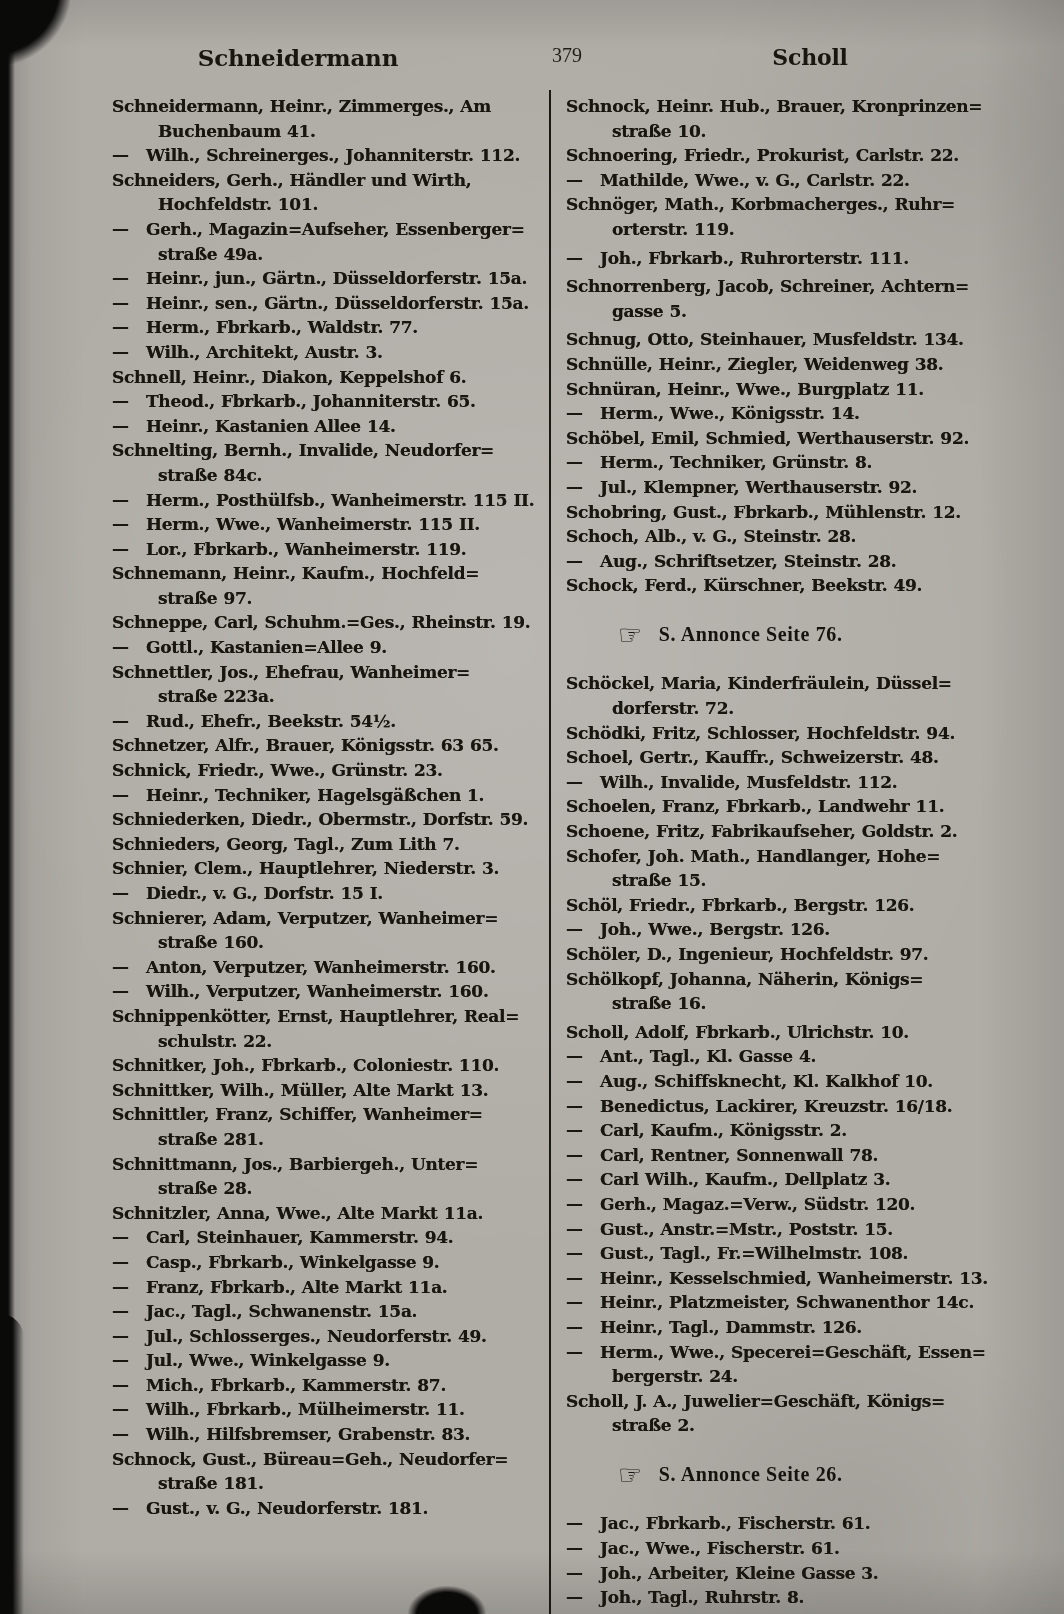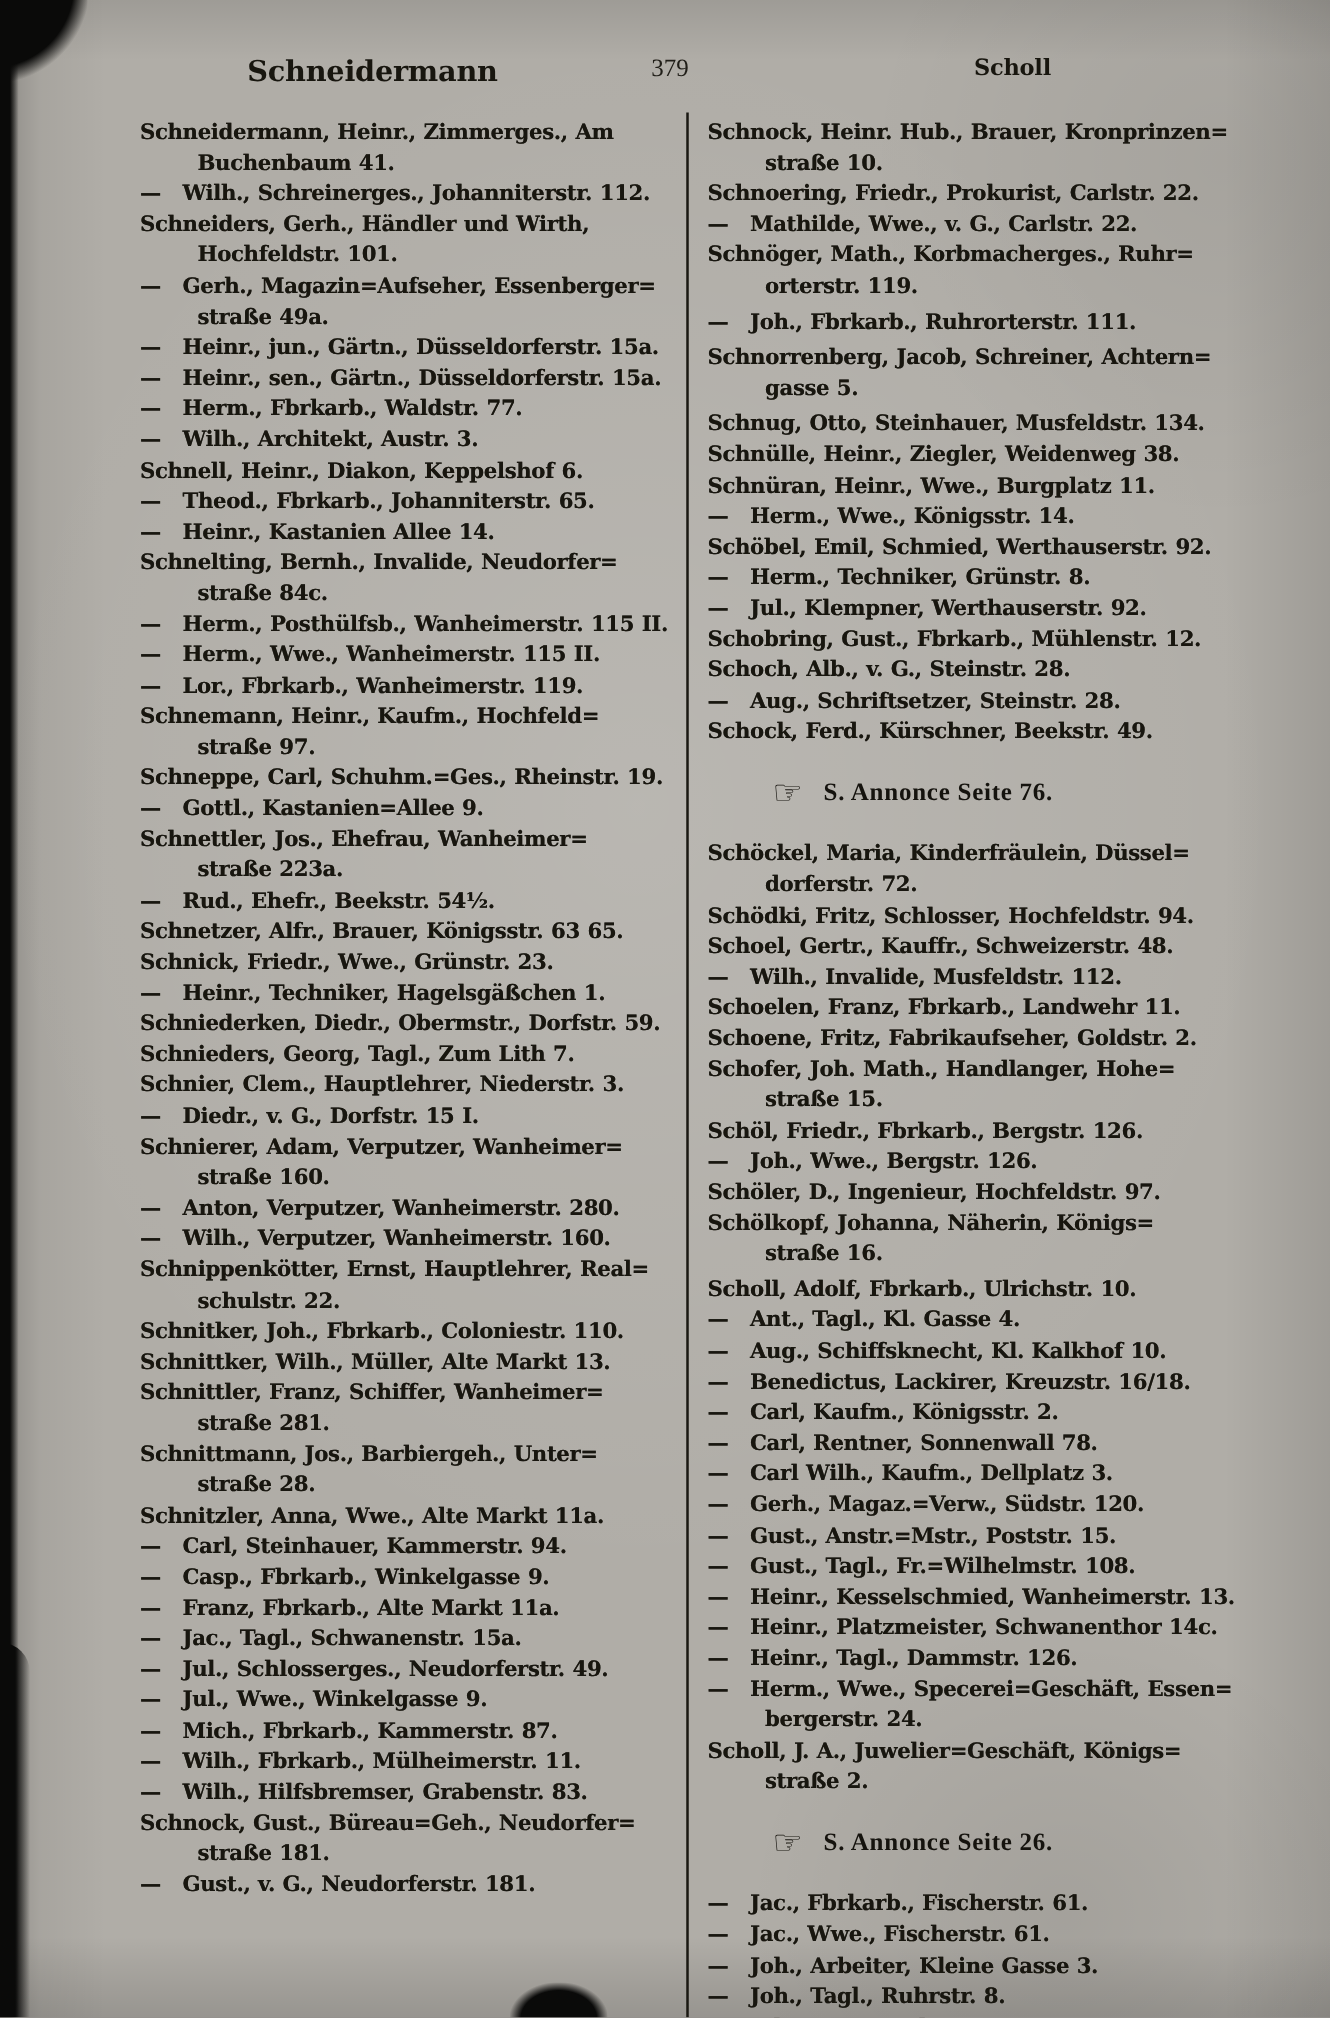--- a/index.html
+++ b/index.html
@@ -10,23 +10,23 @@
       radial-gradient(ellipse 70% 55% at 48% 40%, rgba(255,255,255,0.12), rgba(255,255,255,0) 70%),
       radial-gradient(ellipse 45% 30% at 92% 8%, rgba(0,0,0,0.06), rgba(0,0,0,0) 60%),
       radial-gradient(ellipse 40% 25% at 80% 95%, rgba(0,0,0,0.07), rgba(0,0,0,0) 60%),
       linear-gradient(90deg, rgba(0,0,0,0.20) 0%, rgba(0,0,0,0.05) 3%, rgba(0,0,0,0) 8%, rgba(0,0,0,0) 92%, rgba(0,0,0,0.10) 100%),
       linear-gradient(180deg, rgba(0,0,0,0.10) 0%, rgba(0,0,0,0) 3%, rgba(0,0,0,0) 96%, rgba(0,0,0,0.14) 100%);
     font-family:"DejaVu Serif",serif;color:#18160f;
   }
   
   .header{position:absolute;top:44px;left:0;width:100%;height:32px;font-weight:700;padding-left:24px;}
   .hleft{position:absolute;left:118px;width:360px;text-align:center;font-size:23px;letter-spacing:-0.2px;}
-  .hnum{position:absolute;left:486px;width:100px;text-align:center;font-size:20px;font-weight:400;
+  .hnum{position:absolute;left:517px;width:100px;text-align:center;font-size:20px;font-weight:400;
         font-family:"Liberation Serif",serif;color:#201e18;}
-  .hright{position:absolute;left:700px;width:220px;text-align:center;font-size:18px;letter-spacing:-0.2px;}
+  .hright{position:absolute;left:700px;width:220px;text-align:center;font-size:22px;letter-spacing:-0.2px;}
   
   .divider{position:absolute;top:90px;left:549px;width:2px;height:1524px;background:#1a1812;}
   .col{position:absolute;top:94px;}
   .col-left{left:112px;width:432px;}
   .col-right{left:566px;width:424px;}
   p.entry{
     margin:0;padding-left:46px;text-indent:-46px;
     font-size:17px;font-weight:700;line-height:24.6px;
     letter-spacing:-0.3px;word-spacing:0.5px;white-space:nowrap;
     text-shadow:0 0 0.3px rgba(20,18,12,0.7);
@@ -89,21 +89,21 @@
       <p class="entry"><span>Schnettler, Jos., Ehefrau, Wanheimer=</span><br><span>straße 223a.</span></p>
       <p class="entry"><span class="dash">—</span><span>Rud., Ehefr., Beekstr. 54½.</span></p>
       <p class="entry"><span>Schnetzer, Alfr., Brauer, Königsstr. 63 65.</span></p>
       <p class="entry"><span>Schnick, Friedr., Wwe., Grünstr. 23.</span></p>
       <p class="entry"><span class="dash">—</span><span>Heinr., Techniker, Hagelsgäßchen 1.</span></p>
       <p class="entry"><span>Schniederken, Diedr., Obermstr., Dorfstr. 59.</span></p>
       <p class="entry"><span>Schnieders, Georg, Tagl., Zum Lith 7.</span></p>
       <p class="entry"><span>Schnier, Clem., Hauptlehrer, Niederstr. 3.</span></p>
       <p class="entry"><span class="dash">—</span><span>Diedr., v. G., Dorfstr. 15 I.</span></p>
       <p class="entry"><span>Schnierer, Adam, Verputzer, Wanheimer=</span><br><span>straße 160.</span></p>
-      <p class="entry"><span class="dash">—</span><span>Anton, Verputzer, Wanheimerstr. 280.</span></p>
+      <p class="entry"><span class="dash">—</span><span>Anton, Verputzer, Wanheimerstr. 160.</span></p>
       <p class="entry"><span class="dash">—</span><span>Wilh., Verputzer, Wanheimerstr. 160.</span></p>
       <p class="entry"><span>Schnippenkötter, Ernst, Hauptlehrer, Real=</span><br><span>schulstr. 22.</span></p>
       <p class="entry"><span>Schnitker, Joh., Fbrkarb., Coloniestr. 110.</span></p>
       <p class="entry"><span>Schnittker, Wilh., Müller, Alte Markt 13.</span></p>
       <p class="entry"><span>Schnittler, Franz, Schiffer, Wanheimer=</span><br><span>straße 281.</span></p>
       <p class="entry"><span>Schnittmann, Jos., Barbiergeh., Unter=</span><br><span>straße 28.</span></p>
       <p class="entry"><span>Schnitzler, Anna, Wwe., Alte Markt 11a.</span></p>
       <p class="entry"><span class="dash">—</span><span>Carl, Steinhauer, Kammerstr. 94.</span></p>
       <p class="entry"><span class="dash">—</span><span>Casp., Fbrkarb., Winkelgasse 9.</span></p>
       <p class="entry"><span class="dash">—</span><span>Franz, Fbrkarb., Alte Markt 11a.</span></p>

